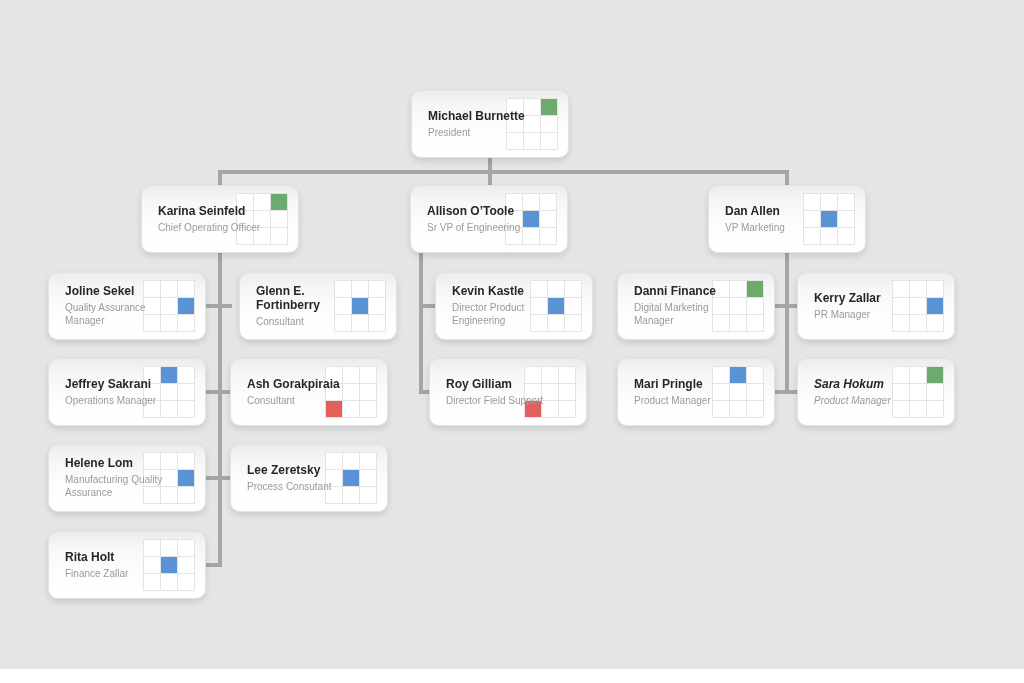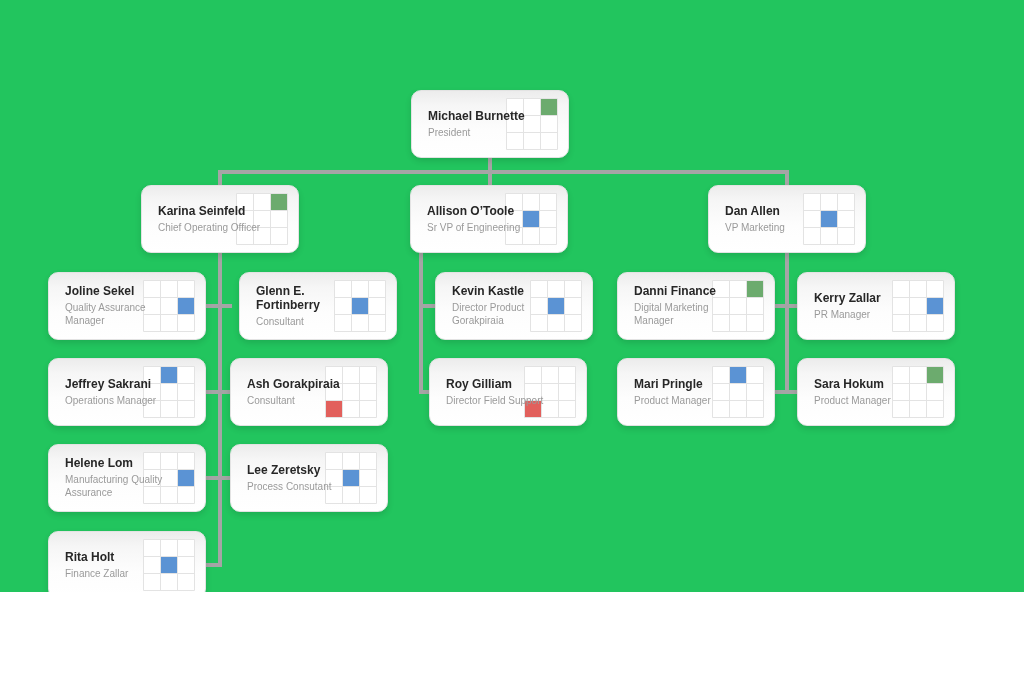--- a/index.html
+++ b/index.html
@@ -1,17 +1,17 @@
 <!DOCTYPE html>
 <html><head>
 <meta charset="utf-8">
 <style>
   html,body{margin:0;padding:0;background:#ffffff;}
   body{font-family:"Liberation Sans", sans-serif;}
-  .canvas{position:relative;width:1024px;height:592px;background:#22c55e;overflow:hidden;}
+  .canvas{position:relative;width:1024px;height:669px;background:#e5e5e5;overflow:hidden;}
 
   .card{
     position:absolute;width:158px;height:68px;box-sizing:border-box;
     border-radius:10px;border:1px solid #e3e3e3;
     background:linear-gradient(180deg,#ececec 0%,#f6f6f6 22%,#fdfdfd 60%,#ffffff 100%);
     box-shadow:0 3px 6px rgba(0,0,0,.12);
   }
   .person{
     position:absolute;left:16px;top:50%;transform:translateY(-50%);
     width:104px;z-index:2;
@@ -246,21 +246,21 @@
         <div class="cell"></div>
         <div class="cell"></div>
         <div class="cell"></div>
         <div class="cell"></div>
       </div>
   </div>
 
   <div class="card" style="left:435px;top:272px;">
     <div class="person">
       <div class="name">Kevin Kastle</div>
-      <div class="title">Director Product Gorakpiraia</div>
+      <div class="title">Director Product Engineering</div>
     </div>
     <div class="sgrid">
         <div class="cell"></div>
         <div class="cell"></div>
         <div class="cell"></div>
         <div class="cell"></div>
         <div class="cell" style="background: rgb(91, 147, 212);"></div>
         <div class="cell"></div>
         <div class="cell"></div>
         <div class="cell"></div>
@@ -333,21 +333,21 @@
         <div class="cell"></div>
         <div class="cell"></div>
         <div class="cell"></div>
         <div class="cell" style="background: rgb(91, 147, 212);"></div>
         <div class="cell"></div>
         <div class="cell"></div>
         <div class="cell"></div>
       </div>
   </div>
 
-  <div class="card" style="left:797px;top:358px;">
+  <div class="card" style="left:797px;top:358px;font-style:italic;">
     <div class="person">
       <div class="name">Sara Hokum</div>
       <div class="title">Product Manager</div>
     </div>
     <div class="sgrid">
         <div class="cell"></div>
         <div class="cell"></div>
         <div class="cell" style="background: rgb(108, 171, 110);"></div>
         <div class="cell"></div>
         <div class="cell"></div>

